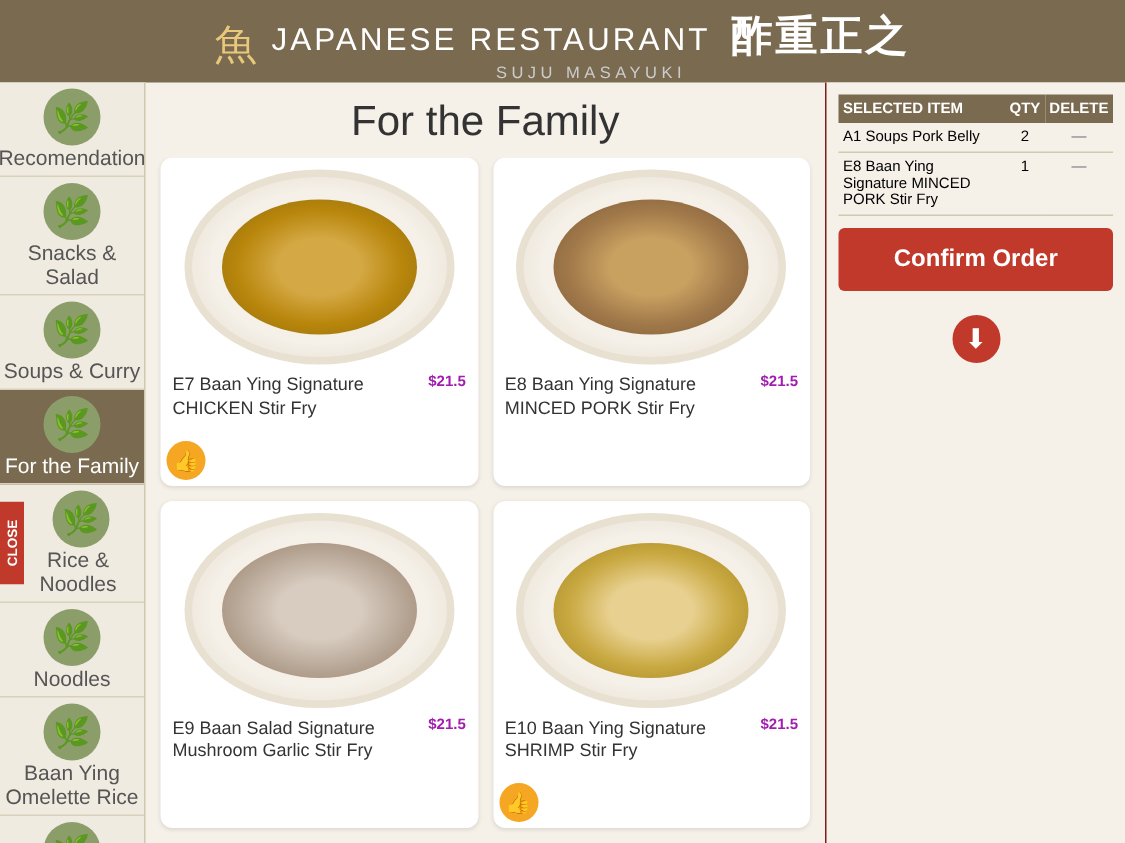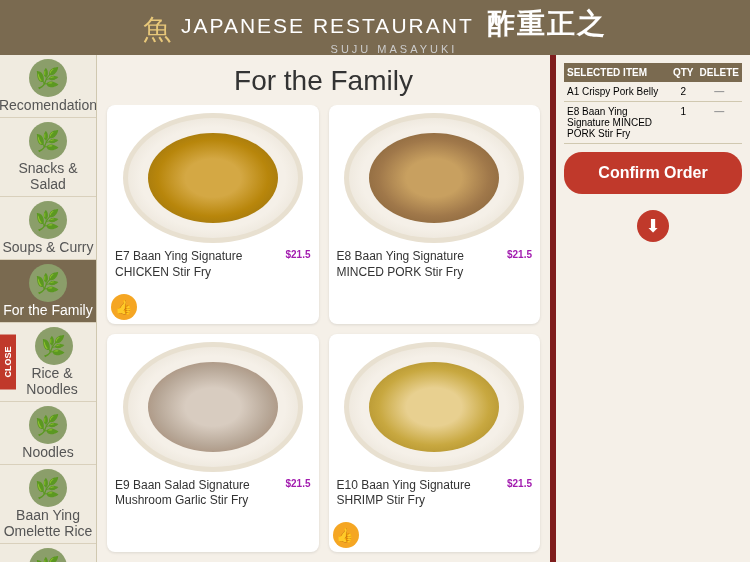--- a/index.html
+++ b/index.html
@@ -183,21 +183,21 @@
       font-size: 10px;
       font-weight: bold;
       color: #a21caf;
       white-space: nowrap;
     }
 
     
     .right-panel {
       width: 200px;
       background: #f5f0e8;
-      border-left: 6px solid #7f1d1d;
+      border-left: 1px solid #7f1d1d;
       display: flex;
       flex-direction: column;
       padding: 8px;
     }
     .order-table {
       width: 100%;
       border-collapse: collapse;
       font-size: 11px;
     }
     .order-table th {
@@ -214,21 +214,21 @@
       vertical-align: top;
       font-size: 10px;
     }
     .order-table td:nth-child(2) { text-align: center; }
     .order-table td:nth-child(3) { text-align: center; color: #999; font-weight: bold; }
 
     .confirm-btn {
       background: #c0392b;
       color: white;
       border: none;
-      border-radius: 18px;
+      border-radius: 4px;
       padding: 12px;
       font-size: 16px;
       font-weight: bold;
       cursor: pointer;
       width: 100%;
       margin-top: auto;
     }
 
     .scroll-down {
       text-align: center;
@@ -414,21 +414,21 @@
     <table class="order-table">
       <thead>
         <tr>
           <th>SELECTED ITEM</th>
           <th>QTY</th>
           <th>DELETE</th>
         </tr>
       </thead>
       <tbody id="order-tbody">
         <tr>
-          <td>A1 Crispy Pork Belly</td>
+          <td>A1 Soups Pork Belly</td>
           <td>2</td>
           <td style="cursor:pointer;">—</td>
         </tr>
         <tr>
           <td>E8 Baan Ying Signature MINCED PORK Stir Fry</td>
           <td>1</td>
           <td style="cursor:pointer;">—</td>
         </tr>
       </tbody>
     </table>

